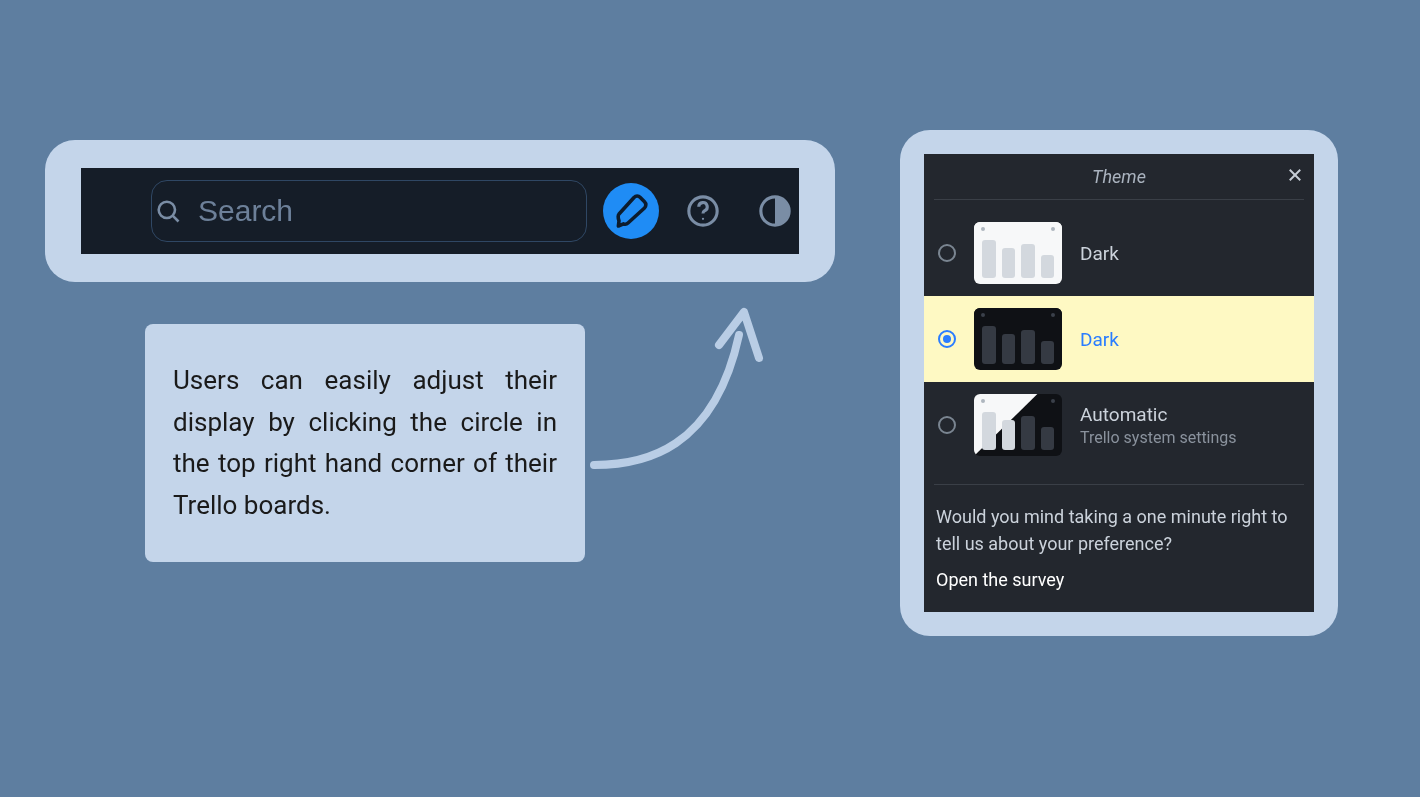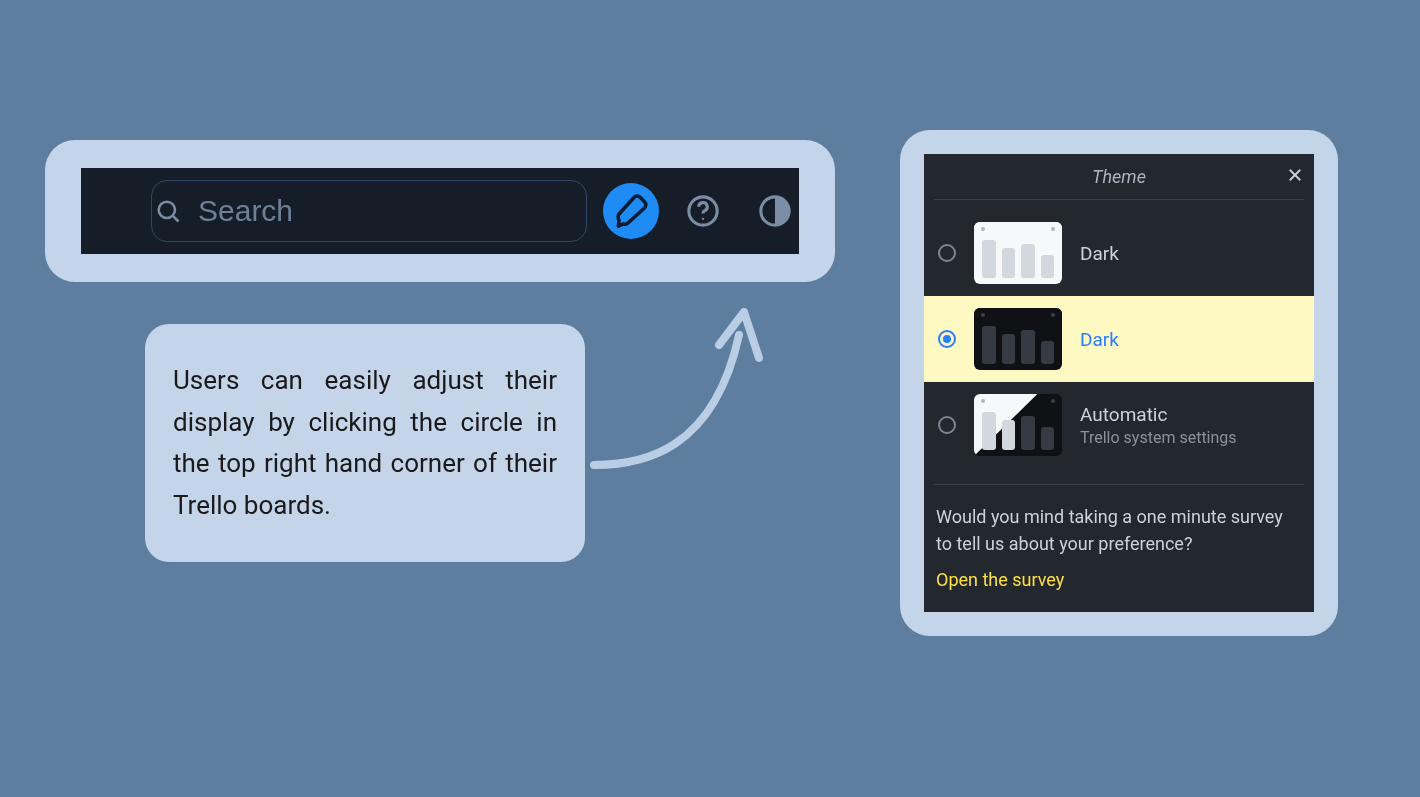--- a/index.html
+++ b/index.html
@@ -70,21 +70,21 @@
   .round-btn svg { width: 34px; height: 34px; }
   .round-btn.blue svg { width: 36px; height: 36px; }
 
   
   .caption {
     position: absolute;
     left: 145px;
     top: 324px;
     width: 440px;
     background: #c4d5ea;
-    border-radius: 24px;
+    border-radius: 8px;
     padding: 36px 28px;
     font-size: 26px;
     line-height: 1.6;
     color: #1a1a1a;
     text-align: justify;
   }
 
   
   .arrow {
     position: absolute;
@@ -244,21 +244,21 @@
   .survey-box {
     padding: 18px 12px 22px 12px;
   }
   .survey-text {
     font-size: 18px;
     color: #cbd2db;
     line-height: 1.5;
     margin-bottom: 12px;
   }
   .survey-link {
-    color: #fde047;
+    color: #ffffff;
     font-size: 18px;
     cursor: pointer;
   }
 </style>
 </head>
 <body>
 
 <div class="toolbar-frame">
   <div class="toolbar">
     <div class="search-wrap">
@@ -369,17 +369,17 @@
           <span class="theme-label">Automatic</span>
           <span class="theme-sub">Trello system settings</span>
         </span>
       </div>
 
     </div>
 
     <div class="theme-divider"></div>
 
     <div class="survey-box">
-      <div class="survey-text">Would you mind taking a one minute survey to tell us about your preference?</div>
+      <div class="survey-text">Would you mind taking a one minute right to tell us about your preference?</div>
       <div class="survey-link">Open the survey</div>
     </div>
   </div>
 </div>
 
 </body></html>

